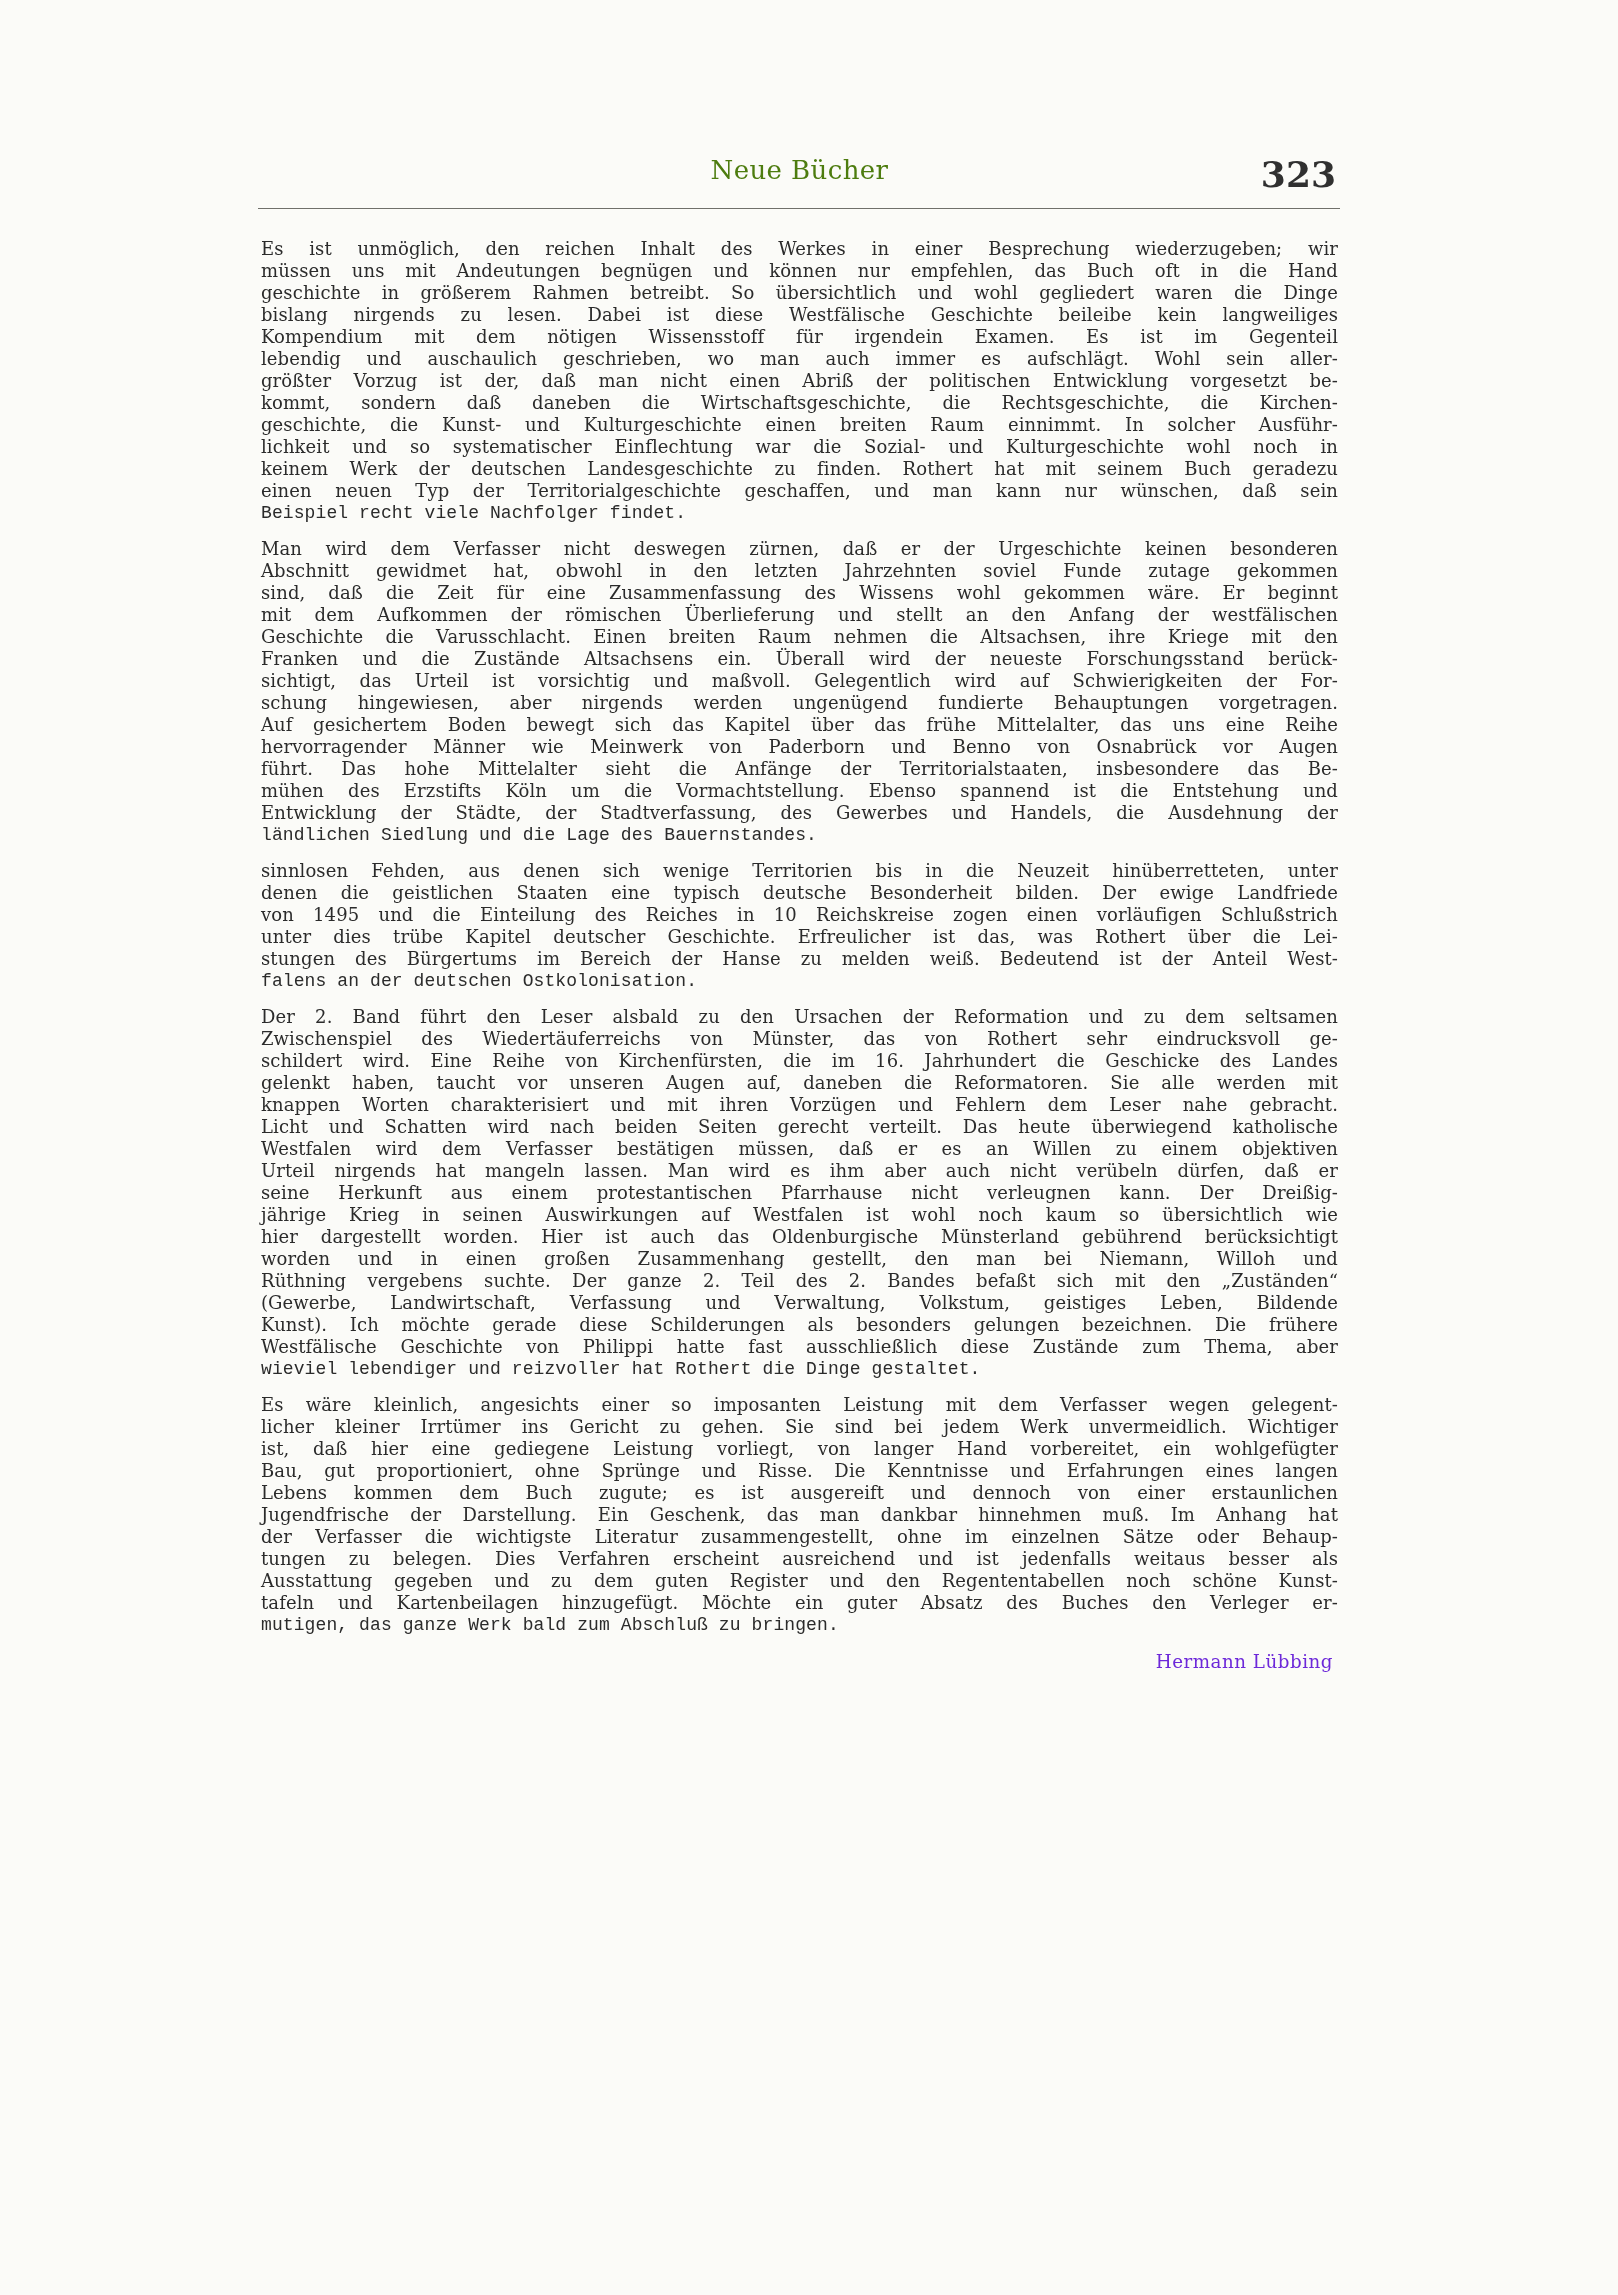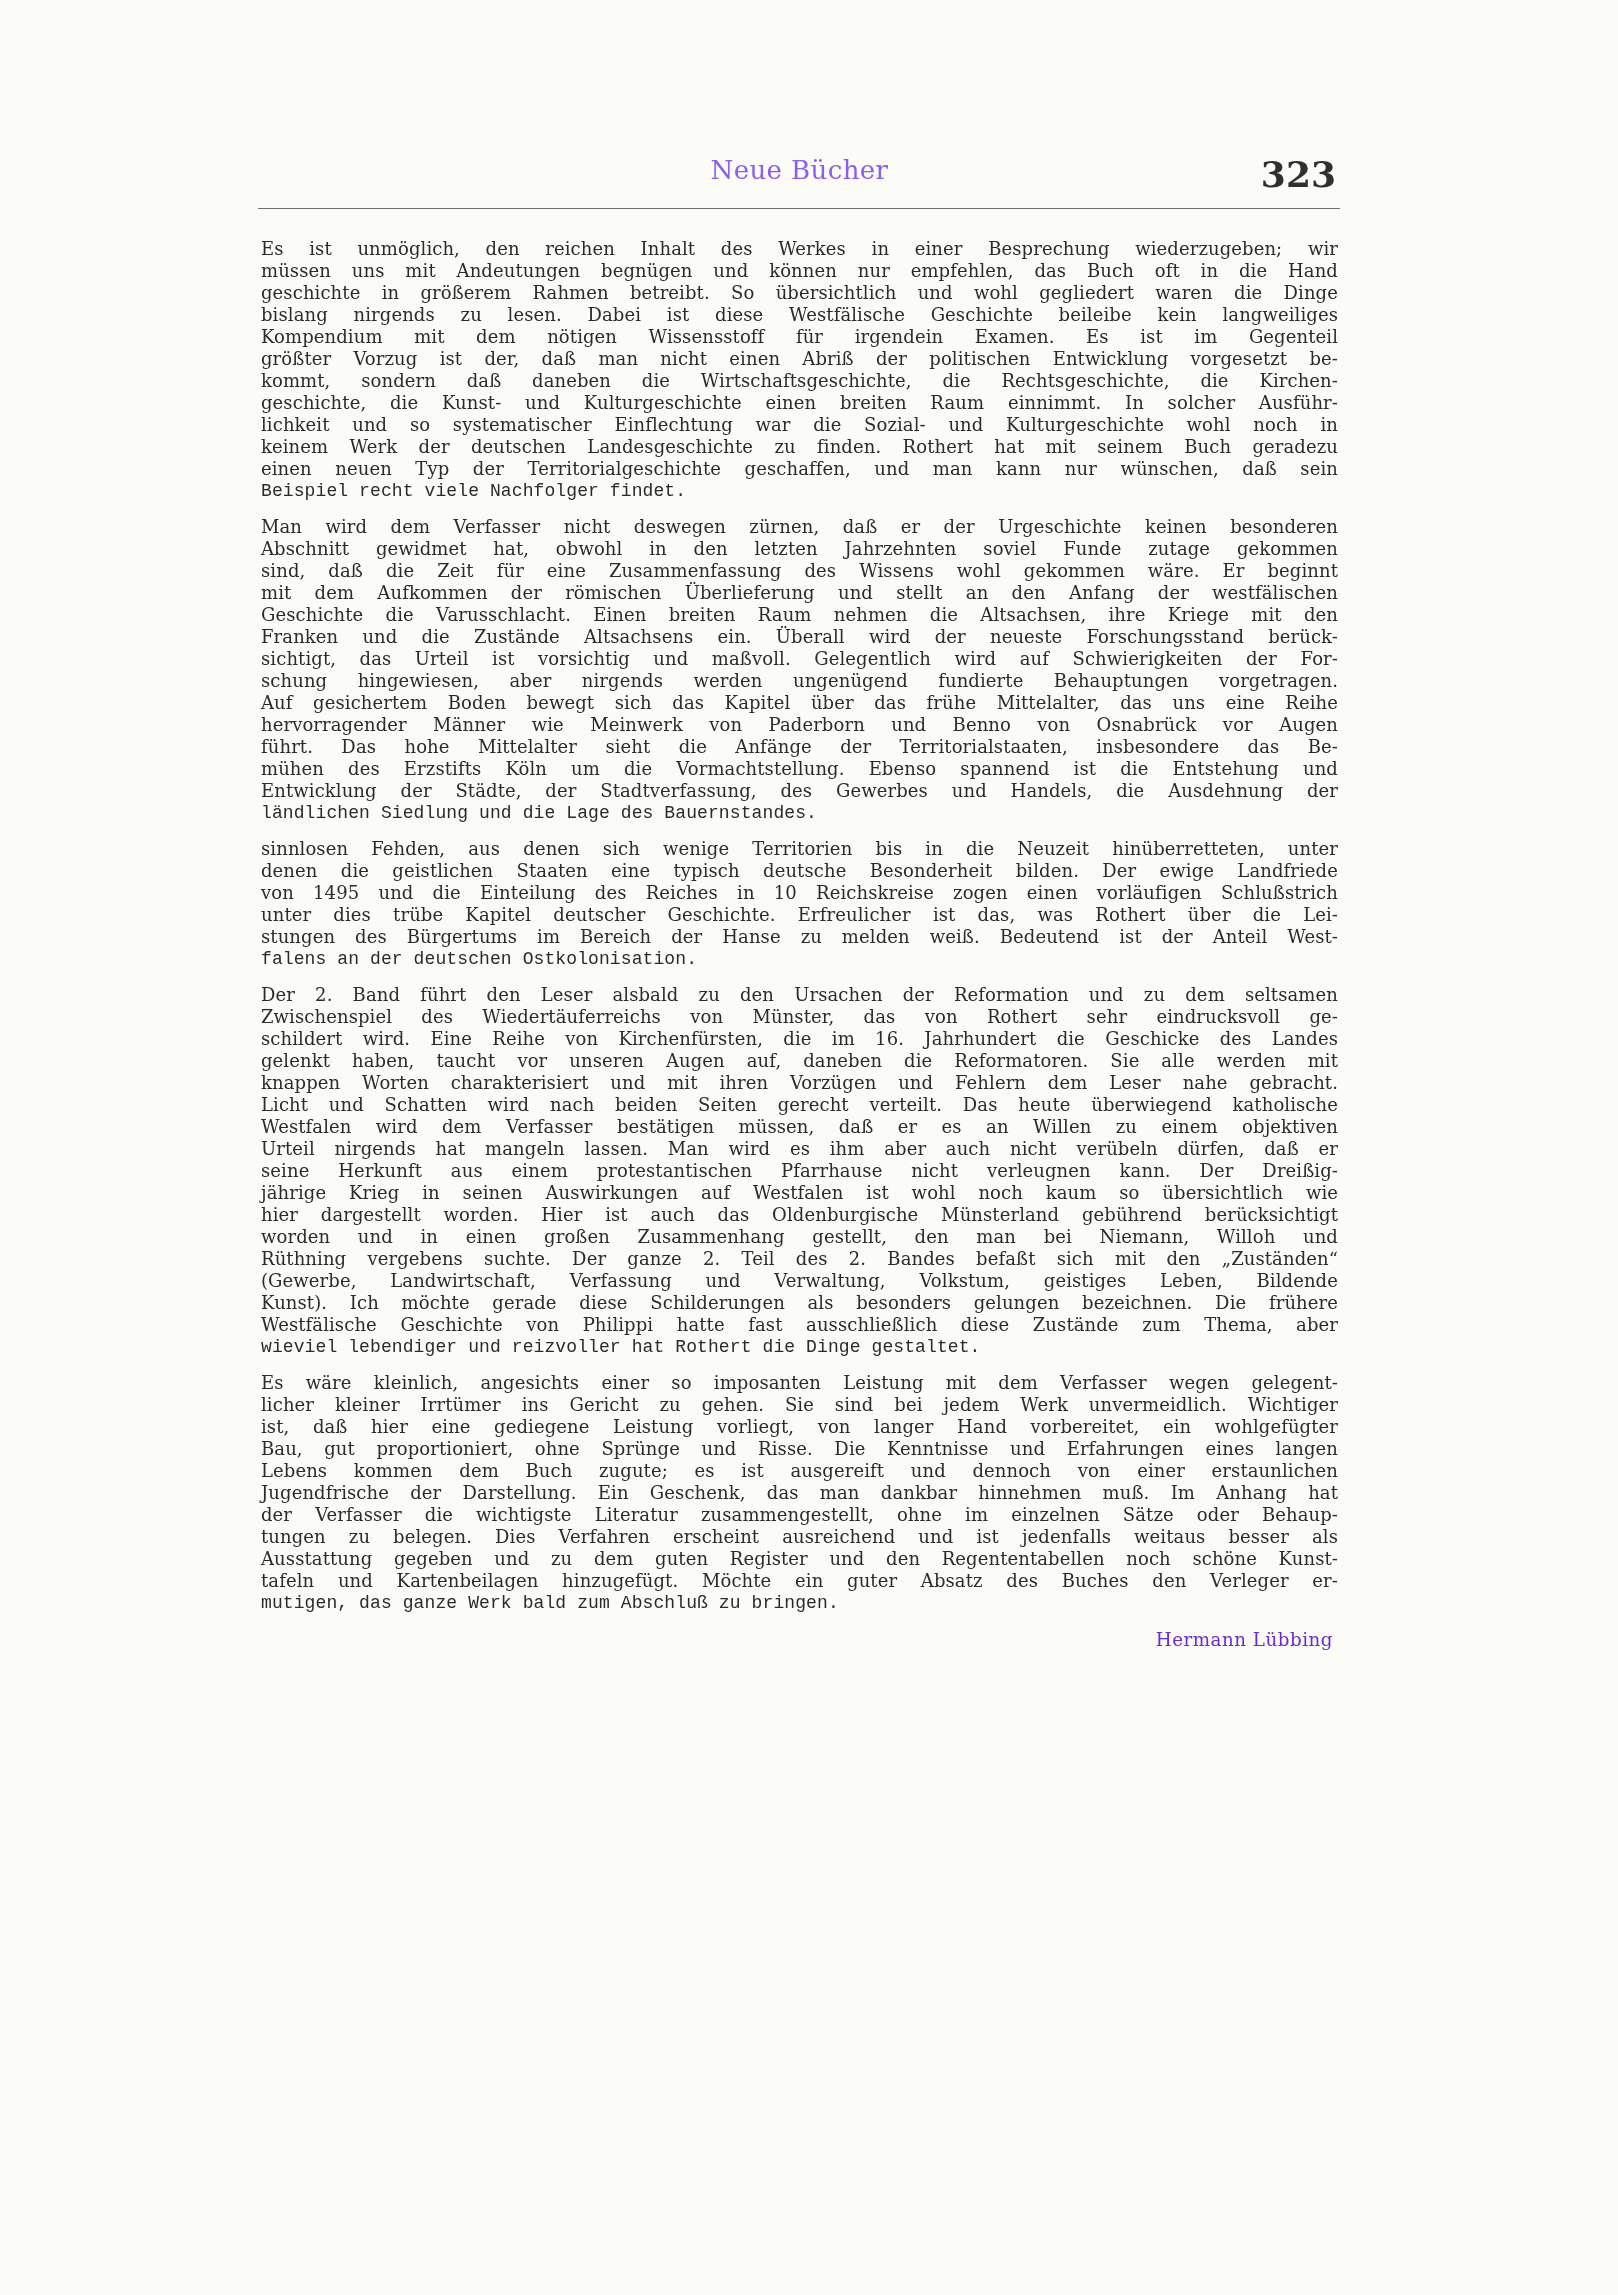--- a/index.html
+++ b/index.html
@@ -18,21 +18,21 @@
     left: 261px;
     width: 1077px;
     height: 43px;
   }
   .title {
     position: absolute;
     left: 0; right: 0;
     text-align: center;
     font-size: 26px;
     letter-spacing: 0.4px;
-    color: #8b5cf6;
+    color: #4d7c0f;
   }
   .pagenum {
     position: absolute;
     right: 2px;
     top: -2.5px;
     font-size: 36px;
     color: #303030;
     font-weight: bold;
   }
   .divider {
@@ -83,20 +83,21 @@
   </div>
   <div class="divider"></div>
   <div class="body-text" id="paragraphs">
 
   <div class="paragraph">
         <div class="line">Es ist unmöglich, den reichen Inhalt des Werkes in einer Besprechung wiederzugeben; wir</div>
         <div class="line">müssen uns mit Andeutungen begnügen und können nur empfehlen, das Buch oft in die Hand</div>
         <div class="line">geschichte in größerem Rahmen betreibt. So übersichtlich und wohl gegliedert waren die Dinge</div>
         <div class="line">bislang nirgends zu lesen. Dabei ist diese Westfälische Geschichte beileibe kein langweiliges</div>
         <div class="line">Kompendium mit dem nötigen Wissensstoff für irgendein Examen. Es ist im Gegenteil</div>
+        <div class="line">lebendig und auschaulich geschrieben, wo man auch immer es aufschlägt. Wohl sein aller-</div>
         <div class="line">größter Vorzug ist der, daß man nicht einen Abriß der politischen Entwicklung vorgesetzt be-</div>
         <div class="line">kommt, sondern daß daneben die Wirtschaftsgeschichte, die Rechtsgeschichte, die Kirchen-</div>
         <div class="line">geschichte, die Kunst- und Kulturgeschichte einen breiten Raum einnimmt. In solcher Ausführ-</div>
         <div class="line">lichkeit und so systematischer Einflechtung war die Sozial- und Kulturgeschichte wohl noch in</div>
         <div class="line">keinem Werk der deutschen Landesgeschichte zu finden. Rothert hat mit seinem Buch geradezu</div>
         <div class="line">einen neuen Typ der Territorialgeschichte geschaffen, und man kann nur wünschen, daß sein</div>
         <div class="line line-last">Beispiel recht viele Nachfolger findet.</div>
       </div>
       <div class="paragraph">
         <div class="line">Man wird dem Verfasser nicht deswegen zürnen, daß er der Urgeschichte keinen besonderen</div>

